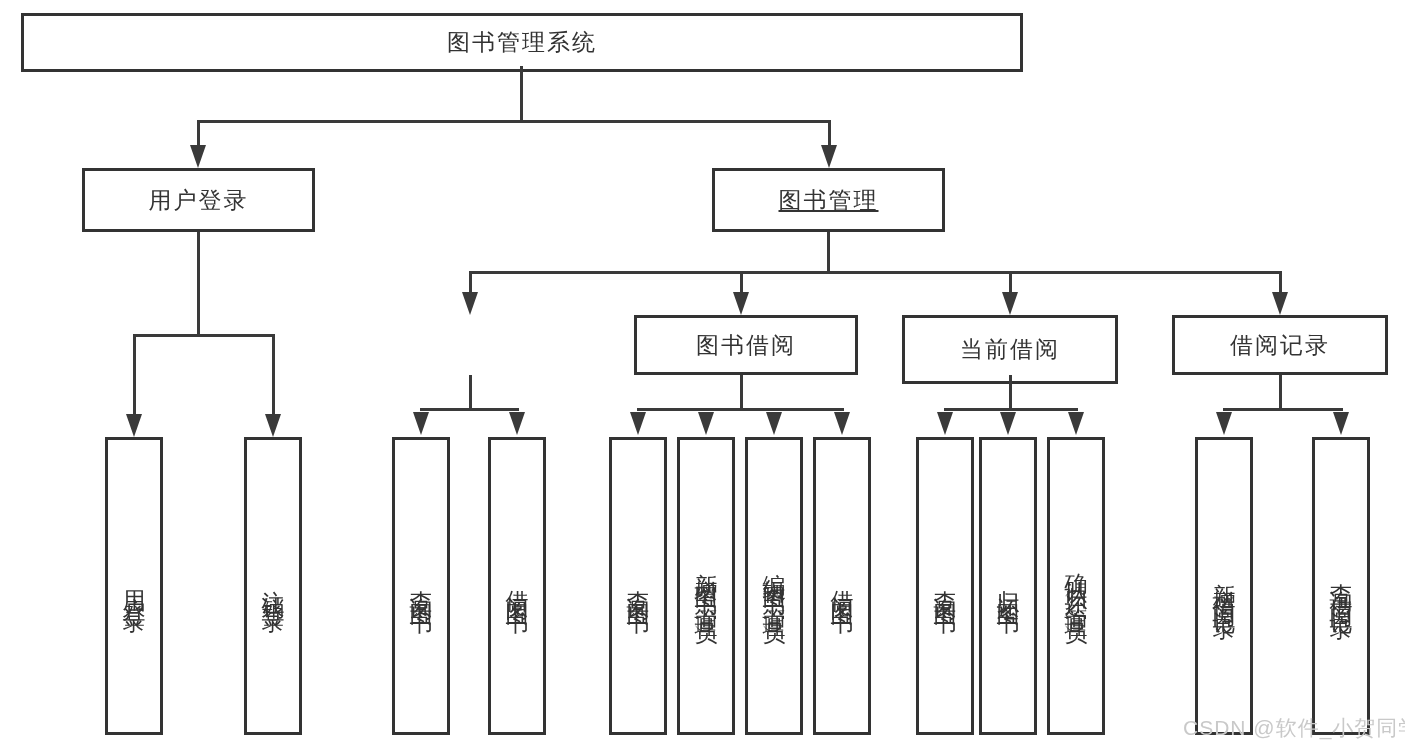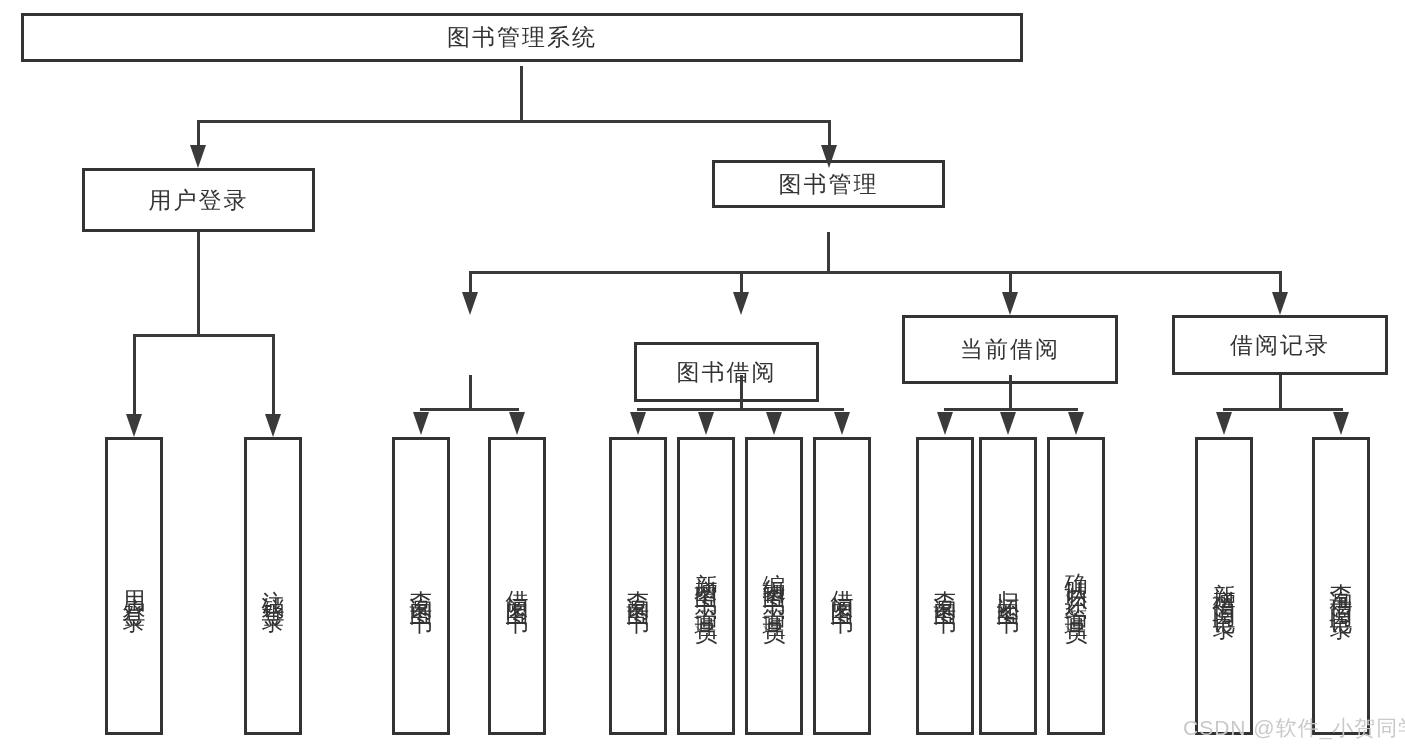--- a/index.html
+++ b/index.html
@@ -33,32 +33,32 @@
     position:absolute;left:1183px;top:714px;
     font-size:21px;color:#c9c9c9;letter-spacing:1px;
     white-space:nowrap;z-index:5;
   }
 </style>
 </head>
 <body>
 
 <div id="stage">
 
-  <div class="node" style="left:21px;top:13px;width:1002px;height:49px;">
+  <div class="node" style="left:21px;top:13px;width:1002px;height:59px;">
     <span>图书管理系统</span>
   </div>
 
   <div class="node" style="left:82px;top:168px;width:233px;height:64px;">
     <span>用户登录</span>
   </div>
-  <div class="node" style="left:712px;top:160px;width:233px;height:48px;">
+  <div class="node" style="left:712px;top:168px;width:233px;height:64px;text-decoration:underline;">
     <span>图书管理</span>
   </div>
 
-  <div class="node" style="left:634px;top:315px;width:185px;height:60px;margin-top:27px;">
+  <div class="node" style="left:634px;top:315px;width:224px;height:60px;">
     <span>图书借阅</span>
   </div>
   <div class="node" style="left:902px;top:315px;width:216px;height:69px;">
     <span>当前借阅</span>
   </div>
   <div class="node" style="left:1172px;top:315px;width:216px;height:60px;">
     <span>借阅记录</span>
   </div>
 
   <div class="node leaf" style="left:105px;top:437px;width:58px;height:298px;">

